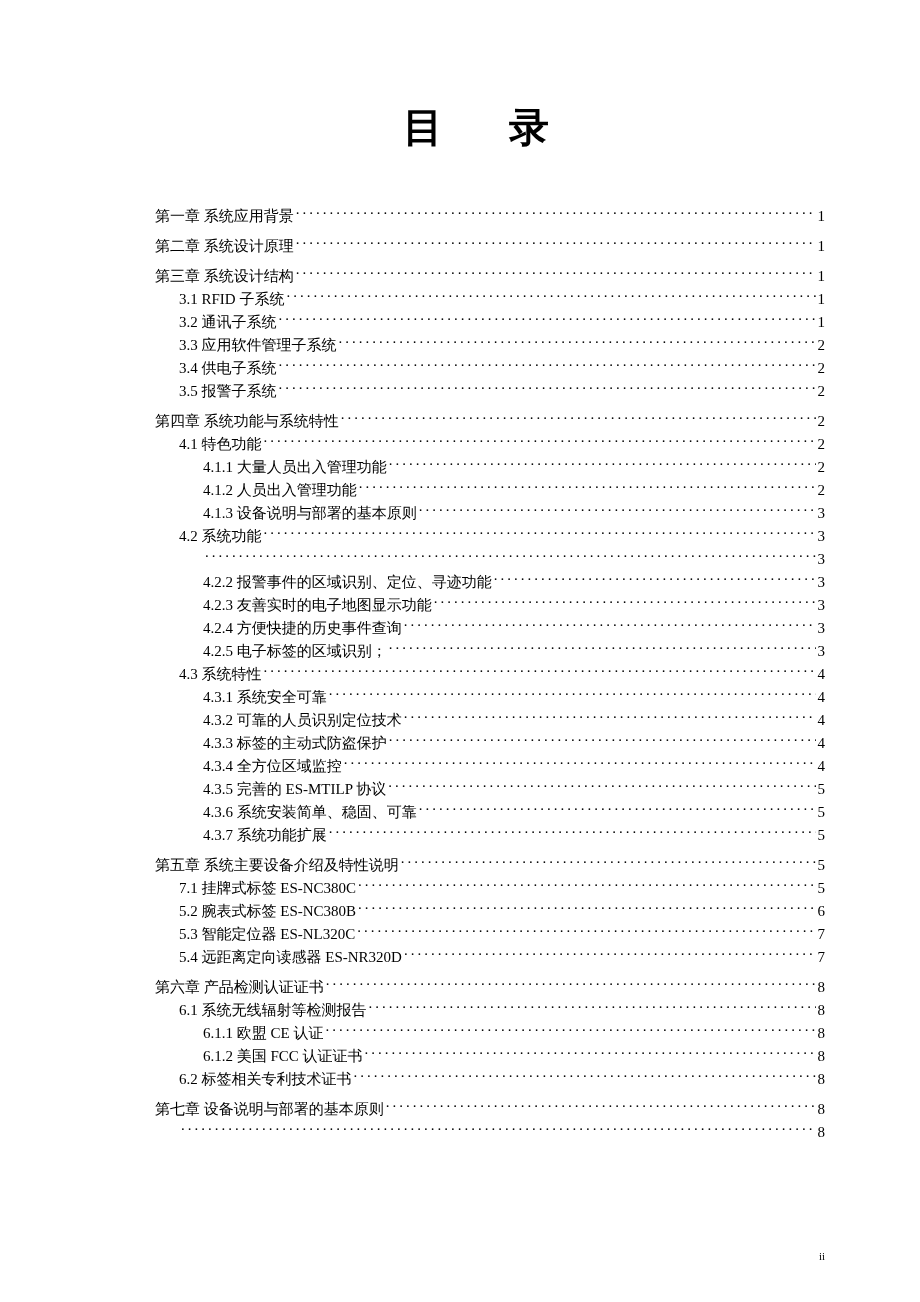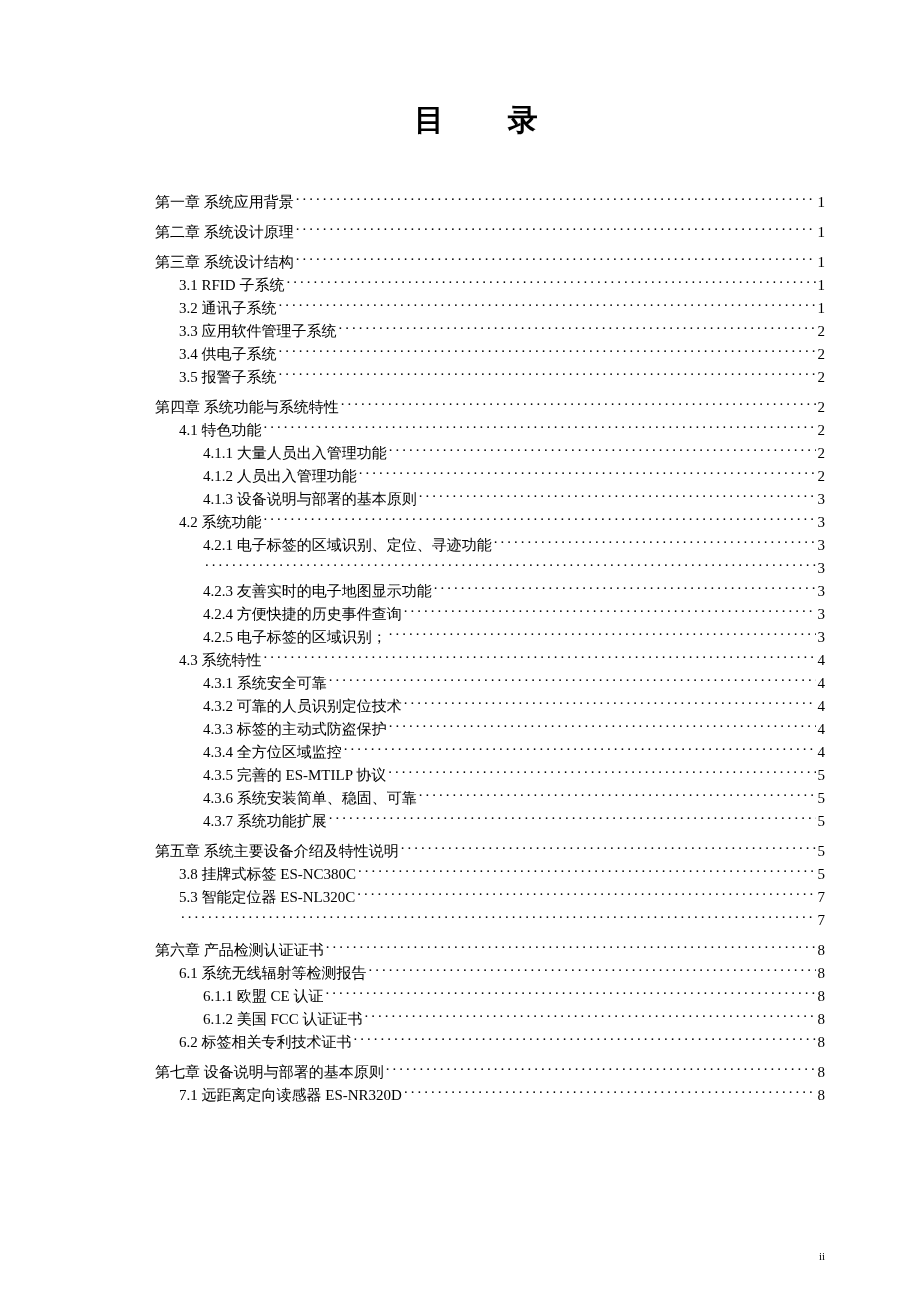--- a/index.html
+++ b/index.html
@@ -9,21 +9,21 @@
       height: 1302px;
       font-family: "SimSun", "宋体", serif;
       color: #000;
       position: relative;
     }
     .page {
       padding: 100px 95px 40px 155px;
     }
     .title {
       text-align: center;
-      font-size: 30px;
+      font-size: 40px;
       font-weight: bold;
       letter-spacing: 28px;
       margin-bottom: 50px;
       font-family: "SimSun", "宋体", serif;
     }
     .toc-entry {
       display: flex;
       align-items: baseline;
       font-size: 15px;
       line-height: 23px;
@@ -140,25 +140,25 @@
           <span class="toc-text">4.1.3 设备说明与部署的基本原则</span>
           <span class="dots"></span>
           <span class="toc-page">3</span>
         </div>
         <div class="toc-entry level-1">
           <span class="toc-text">4.2  系统功能</span>
           <span class="dots"></span>
           <span class="toc-page">3</span>
         </div>
         <div class="toc-entry level-2">
-          <span class="toc-text">4.2.1  电子标签的区域识别、定位、寻迹功能</span>
-          <span class="dots"></span>
-          <span class="toc-page">3</span>
-        </div>
-        <div class="toc-entry level-2">
+          <span class="dots"></span>
+          <span class="toc-page">3</span>
+        </div>
+        <div class="toc-entry level-2">
+          <span class="toc-text">4.2.2  报警事件的区域识别、定位、寻迹功能</span>
           <span class="dots"></span>
           <span class="toc-page">3</span>
         </div>
         <div class="toc-entry level-2">
           <span class="toc-text">4.2.3  友善实时的电子地图显示功能</span>
           <span class="dots"></span>
           <span class="toc-page">3</span>
         </div>
         <div class="toc-entry level-2">
           <span class="toc-text">4.2.4  方便快捷的历史事件查询</span>
@@ -211,30 +211,36 @@
           <span class="toc-page">5</span>
         </div>
       </div>
       <div class="block">
         <div class="toc-entry level-0">
           <span class="toc-text">第五章  系统主要设备介绍及特性说明</span>
           <span class="dots"></span>
           <span class="toc-page">5</span>
         </div>
         <div class="toc-entry level-1">
-          <span class="toc-text">3.8  挂牌式标签    ES-NC380C</span>
-          <span class="dots"></span>
-          <span class="toc-page">5</span>
+          <span class="toc-text">7.1  挂牌式标签    ES-NC380C</span>
+          <span class="dots"></span>
+          <span class="toc-page">5</span>
+        </div>
+        <div class="toc-entry level-1">
+          <span class="toc-text">5.2  腕表式标签    ES-NC380B</span>
+          <span class="dots"></span>
+          <span class="toc-page">6</span>
         </div>
         <div class="toc-entry level-1">
           <span class="toc-text">5.3  智能定位器    ES-NL320C</span>
           <span class="dots"></span>
           <span class="toc-page">7</span>
         </div>
         <div class="toc-entry level-1">
+          <span class="toc-text">5.4  远距离定向读感器    ES-NR320D</span>
           <span class="dots"></span>
           <span class="toc-page">7</span>
         </div>
       </div>
       <div class="block">
         <div class="toc-entry level-0">
           <span class="toc-text">第六章  产品检测认证证书</span>
           <span class="dots"></span>
           <span class="toc-page">8</span>
         </div>
@@ -259,20 +265,19 @@
           <span class="toc-page">8</span>
         </div>
       </div>
       <div class="block">
         <div class="toc-entry level-0">
           <span class="toc-text">第七章  设备说明与部署的基本原则</span>
           <span class="dots"></span>
           <span class="toc-page">8</span>
         </div>
         <div class="toc-entry level-1">
-          <span class="toc-text">7.1  远距离定向读感器 ES-NR320D</span>
           <span class="dots"></span>
           <span class="toc-page">8</span>
         </div>
       </div>
     </div>
 </div>
 <div class="page-num">ii</div>
 
 </body></html>

